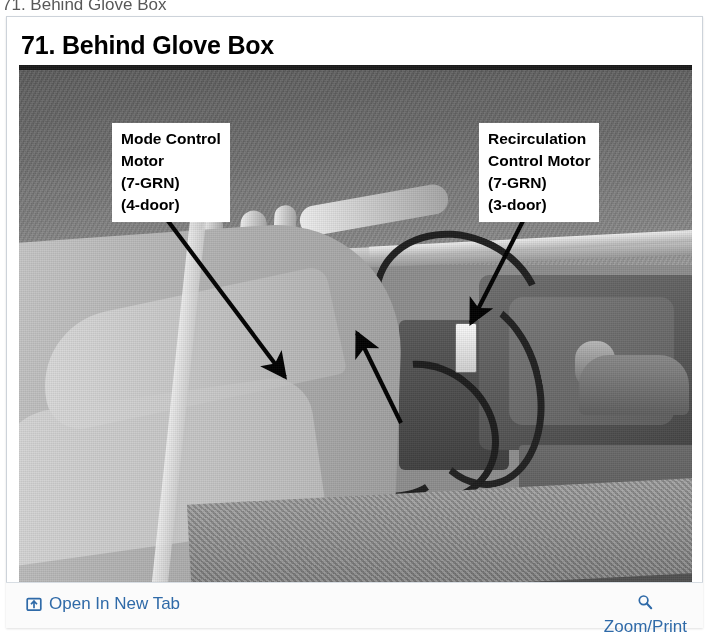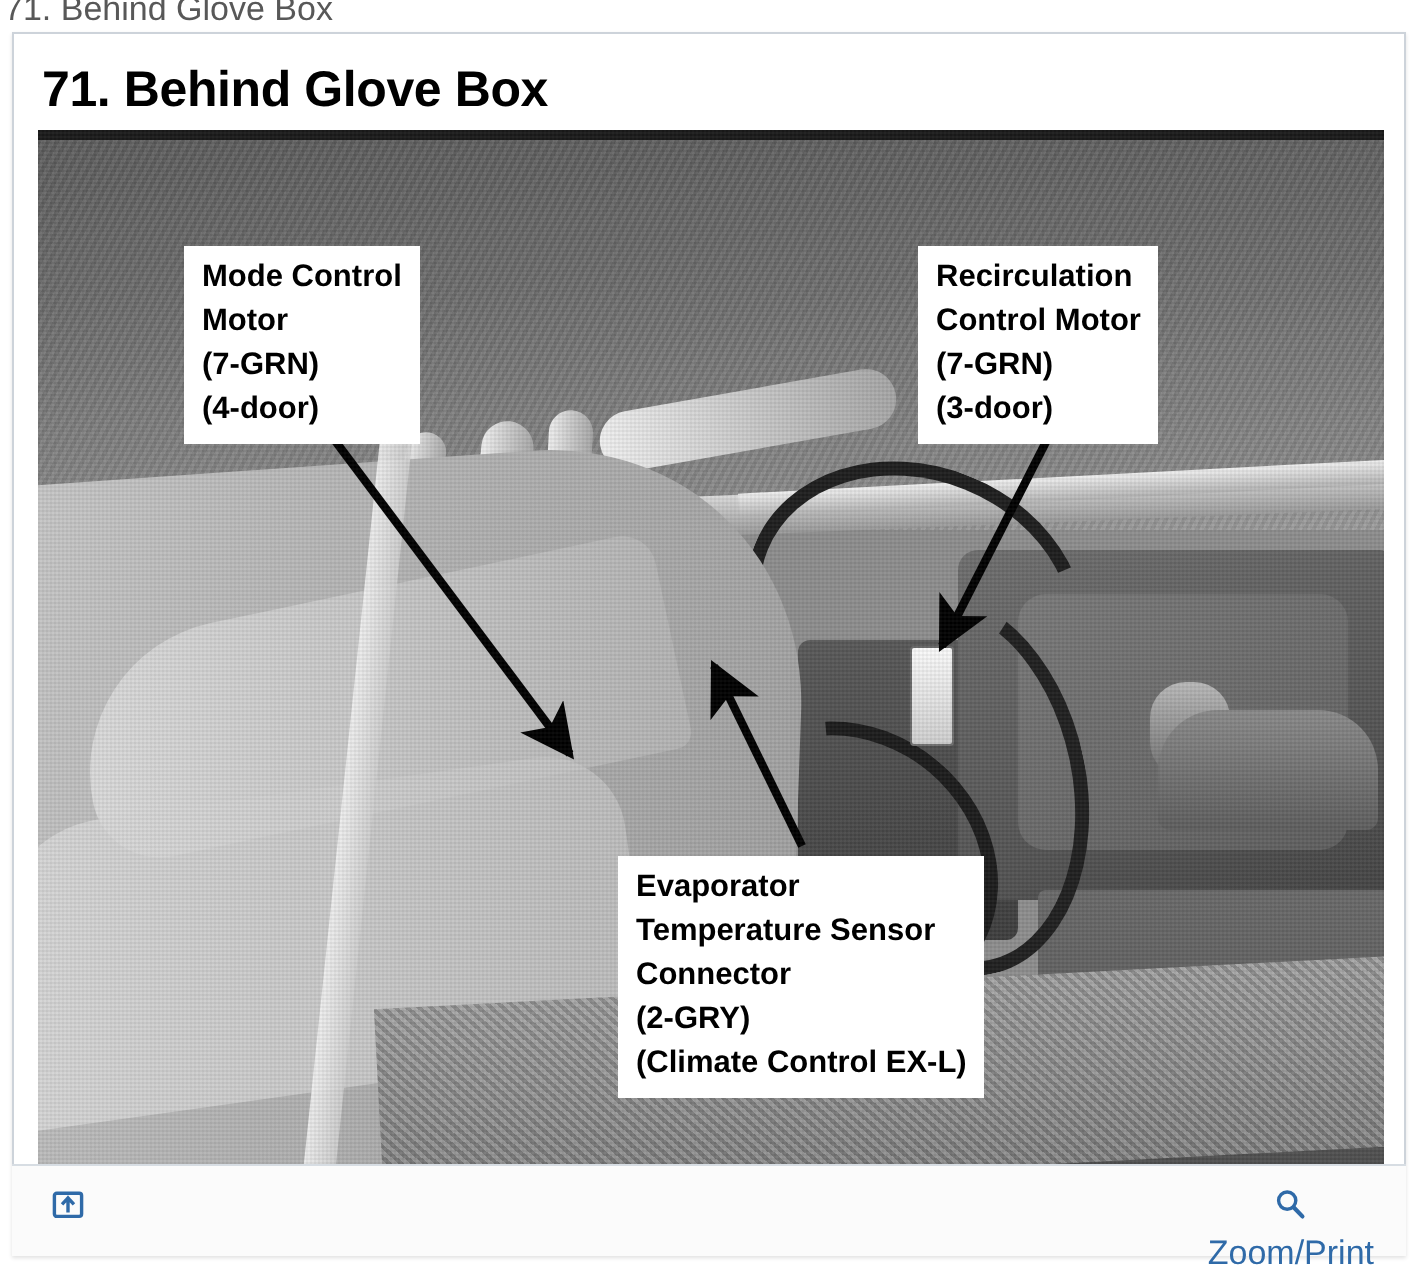--- a/index.html
+++ b/index.html
@@ -201,20 +201,21 @@
   .callout {
     position: absolute;
     background: #ffffff;
     color: #000000;
     font-weight: bold;
     font-size: 15.5px;
     line-height: 1.42;
     padding: 5px 9px 6px 9px;
     white-space: pre;
     font-family: "Liberation Sans", sans-serif;
+    margin-left: 20px;
   }
   .callout-mode  { left: 73px;  top: 58px; }
   .callout-recir { left: 440px; top: 58px; }
   .callout-evap  { left: 290px; top: 363px; }
 
   .arrows { position: absolute; inset: 0; pointer-events: none; }
 
   
   .footer {
     position: absolute;
@@ -315,39 +316,35 @@
         <div class="grain"></div>
 
         <div class="callout callout-mode">Mode Control
 Motor
 (7-GRN)
 (4-door)</div>
         <div class="callout callout-recir">Recirculation
 Control Motor
 (7-GRN)
 (3-door)</div>
-        <div class="callout callout-evap">Evaporator
-Temperature Sensor
-Connector
-(2-GRY)
-(Climate Control EX-L)</div>
 
       </div>
     </div>
   </div>
 
   <div class="footer">
 
     <a class="footer-link left">
       <span>
         <svg width="16" height="16" viewBox="0 0 16 16">
           <rect x="1.2" y="2.6" width="13.6" height="11.6" rx="1.2" fill="none" stroke="#2f6aa8" stroke-width="1.7"></rect>
           <path d="M8 11.4 V5.6 M8 5.0 L5.6 7.6 M8 5.0 L10.4 7.6" fill="none" stroke="#2f6aa8" stroke-width="1.7" stroke-linecap="square"></path>
         </svg>
       </span>
+      <span>Open In New Tab</span>
     </a>
 
     <a class="footer-link right">
       <span>
         <svg width="16" height="16" viewBox="0 0 16 16">
           <circle cx="6.6" cy="6.3" r="4.3" fill="none" stroke="#2f6aa8" stroke-width="1.7"></circle>
           <path d="M9.8 9.6 L14.2 14.2" stroke="#2f6aa8" stroke-width="2.1" stroke-linecap="round"></path>
         </svg>
       </span>
       <span>Zoom/Print</span>

